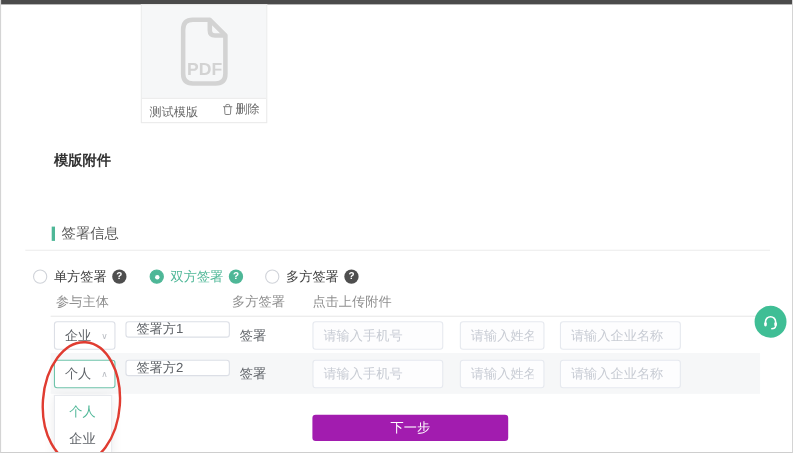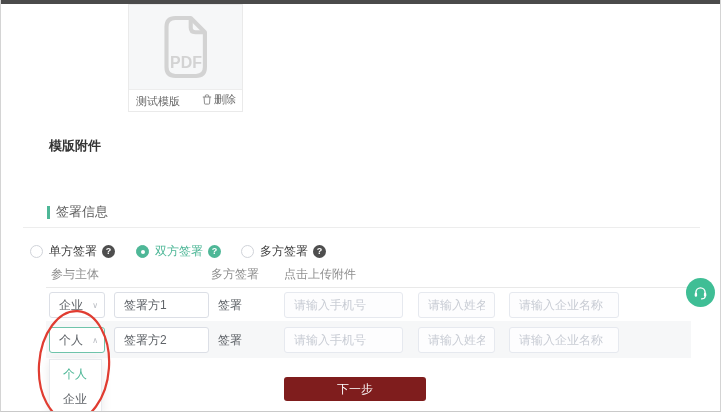--- a/index.html
+++ b/index.html
@@ -53,35 +53,35 @@
   .ch1 { left:50px; } .ch2 { left:210px; } .ch3 { left:283px; }
 
   .gray-band { left:45px; top:321px; width:645px; height:37px; background:#f6f7f8; }
 
   
   .subject-select { width:56px; height:26px; background:#fff; border:1px solid #dcdfe6; border-radius:3px;
     display:flex; align-items:center; justify-content:space-between; padding:0 6px 0 9px;
     font-size:12px; color:#5f6368; cursor:pointer; }
   .subject-select.open { border-color:#6fc4ab; }
   .chev { font-size:8px; color:#b9bcc2; }
-  .name-input { width:95px; height:26px; border:1px solid #dcdfe6; border-radius:3px;
+  .name-input { width:95px; height:15px; border:1px solid #dcdfe6; border-radius:3px;
     font-size:12px; color:#5f6368; padding:0 9px; background:#fff; font-family:inherit; }
   .mode-text { font-size:12px; color:#5f6368; line-height:26px; }
   .ph-input { height:26px; border:1px solid #e6e9ef; background:#fdfdfe; border-radius:3px;
     font-size:12px; padding:0 9px; color:#5f6368; font-family:inherit; }
   .ph-input::placeholder, .name-input::placeholder { color:#c8ccd4; }
 
   
   .dropdown { left:48px; top:359px; width:53px; height:54px; background:#fff;
     border:1px solid #e8eaee; box-shadow:0 2px 10px rgba(0,0,0,.09); z-index:5; }
   .dd-opt { height:25px; line-height:25px; padding-left:13px; font-size:12px; color:#5f6368; cursor:pointer; }
   .dd-opt.selected { color:#4eb797; }
   .dd-opt:first-child { margin-top:2px; }
 
-  .next-btn { left:283px; top:377px; width:142px; height:24px; background:#7f1d1d; color:#fff;
+  .next-btn { left:283px; top:377px; width:178px; height:24px; background:#a21caf; color:#fff;
     border:none; border-radius:3px; font-size:12px; cursor:pointer; font-family:inherit; }
 
   .cs-btn { left:685px; top:278px; width:29px; height:29px; border-radius:50%; background:#3fbe95;
     display:flex; align-items:center; justify-content:center; cursor:pointer; }
 
   .annotation { left:0; top:0; width:721px; height:412px; pointer-events:none; z-index:9; }
 </style>
 </head>
 <body>
 

